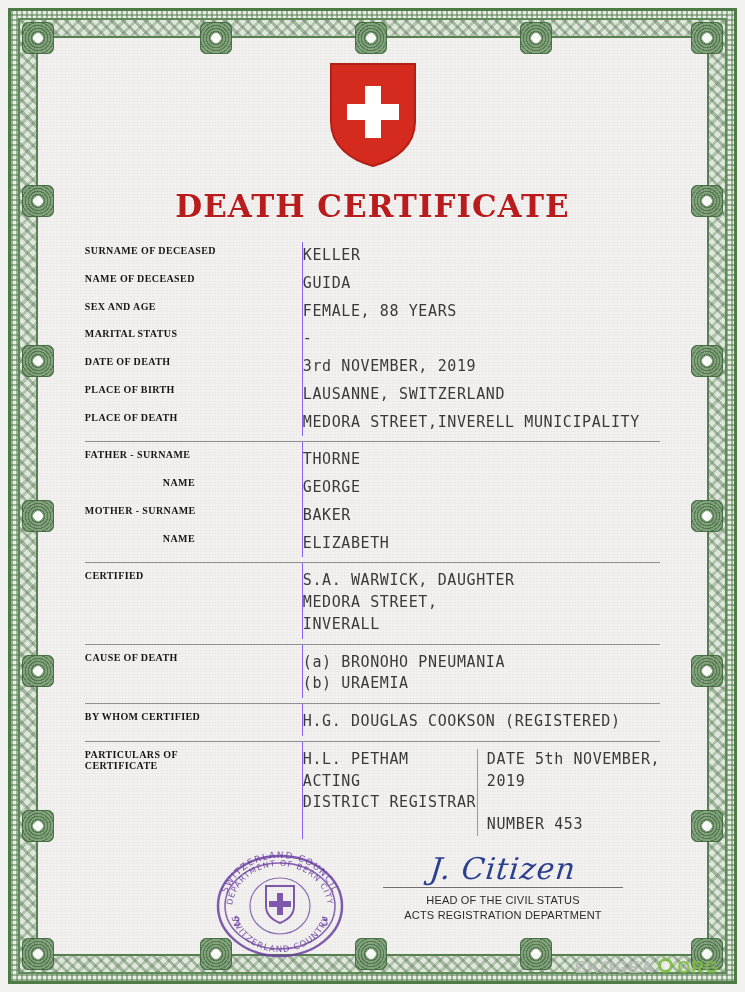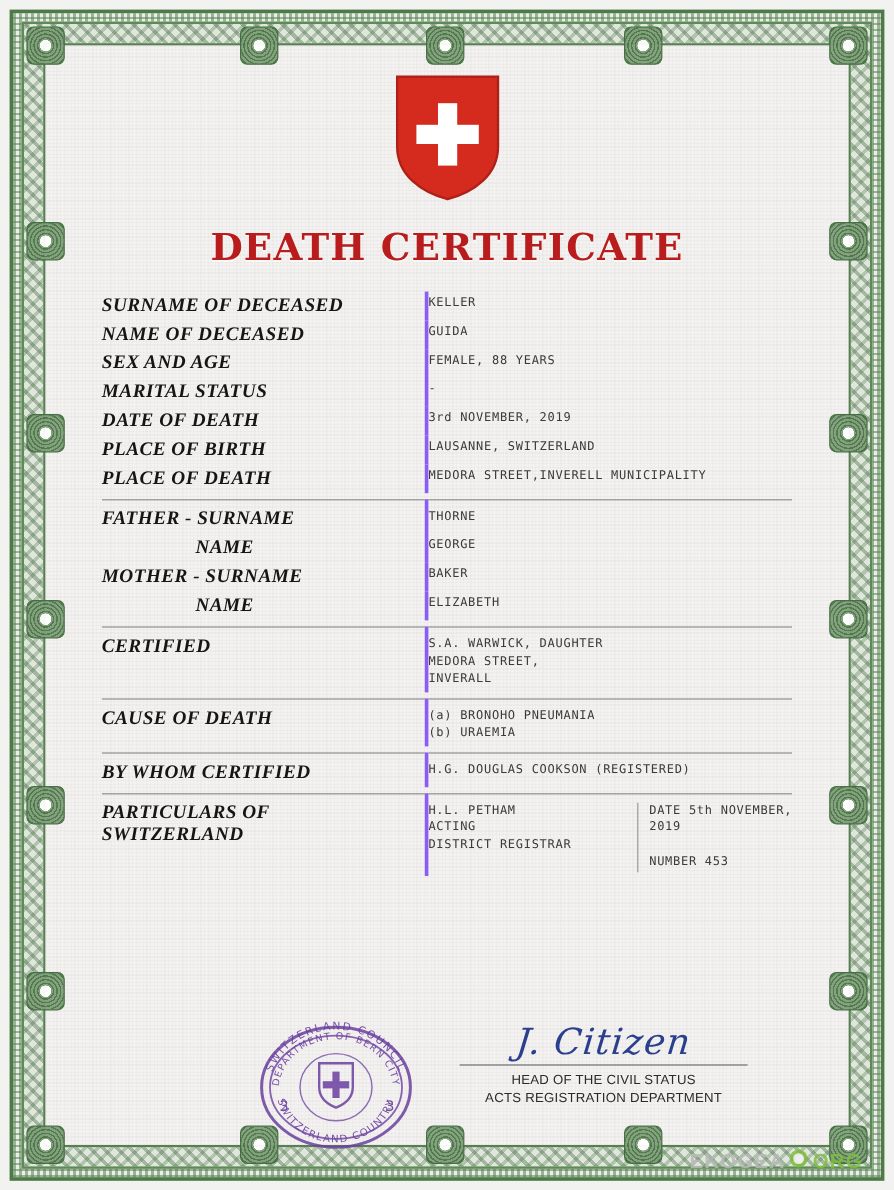--- a/index.html
+++ b/index.html
@@ -79,37 +79,36 @@
     margin:18px auto 0 auto;
     border-collapse:collapse;
   }
   table.fields td{
     vertical-align:top;
     padding:3px 0;
   }
   td.lbl{
     width:212px;
     font-family:"Liberation Serif", serif;
-    font-size:16px;
+    font-size:10px;
     font-weight:bold;
     color:#151515;
     letter-spacing:.4px;
     padding-right:8px;
     white-space:nowrap;
-    font-style:italic;
   }
   td.lbl.indent{padding-left:78px;}
   td.val{
     font-family:"DejaVu Sans Mono", monospace;
-    font-size:10px;
+    font-size:15px;
     color:#3a3a3a;
     letter-spacing:.6px;
     padding-left:6px;
     line-height:1.45;
-    border-left:3px solid #8b5cf6;
+    border-left:1px solid #8b5cf6;
   }
   tr.sep td{
     border-top:1px solid #8f8f8f;
     padding-top:7px;
   }
   tr.spacer td{height:5px;padding:0;border:none;}
   
   .reg-grid{display:flex;}
   .reg-col-a{width:172px;}
   .reg-col-b{
@@ -298,21 +297,21 @@
           <td class="val">H.G. DOUGLAS COOKSON (REGISTERED)</td>
         </tr>
 
         <tr class="spacer">
             <td colspan="2"></td>
           </tr>
 
         <tr class="sep">
           <td class="lbl">
             <div>PARTICULARS OF</div>
-            <div>SWITZERLAND</div>
+            <div>CERTIFICATE</div>
           </td>
           <td class="val">
             <div class="reg-grid">
               <div class="reg-col-a" style="white-space:pre;">H.L. PETHAM
 ACTING
 DISTRICT REGISTRAR</div>
               <div class="reg-col-b" style="white-space:pre;">DATE 5th NOVEMBER,
 2019
 
 NUMBER 453</div>

